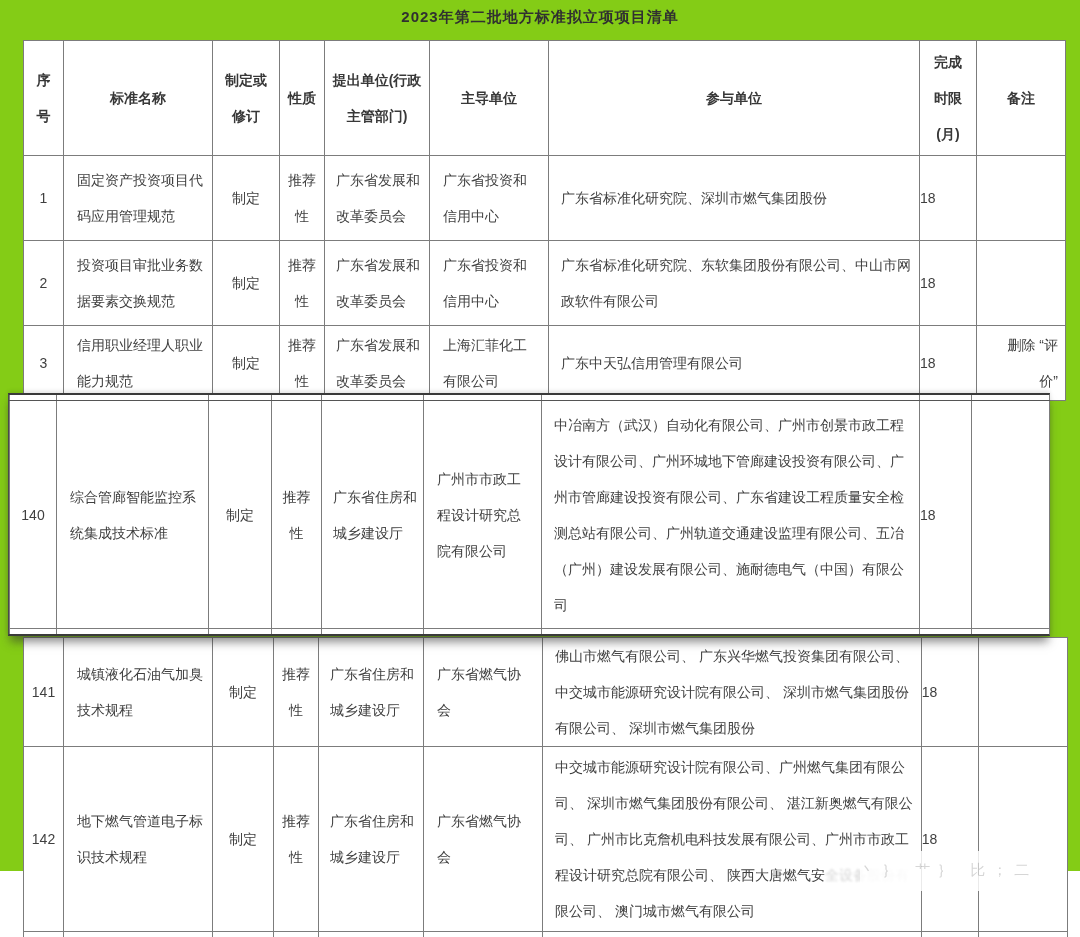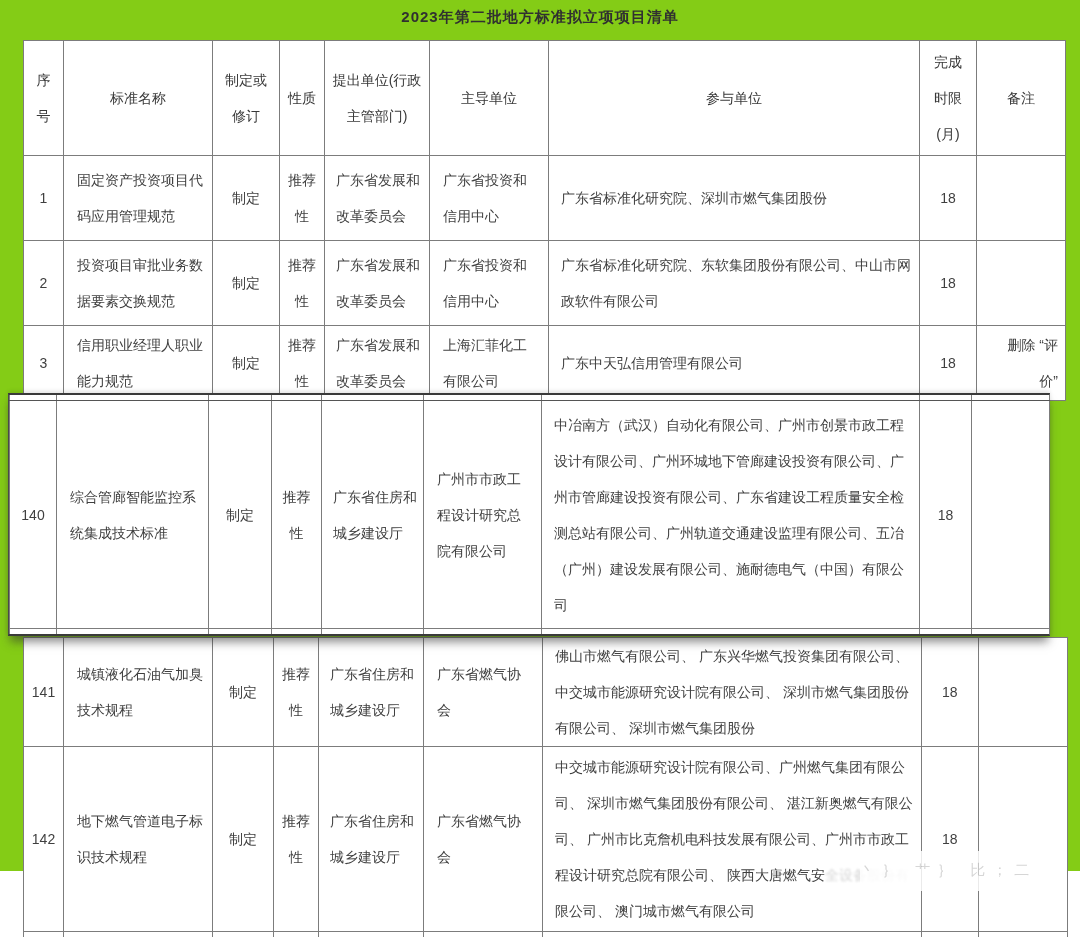--- a/index.html
+++ b/index.html
@@ -4,31 +4,31 @@
 <style>
   html,body{margin:0;padding:0;background:#fff;}
   body{width:1080px;height:937px;overflow:hidden;font-family:"Liberation Sans",sans-serif;}
   .canvas{position:relative;width:1080px;height:871px;background:#84cc16;}
   .doc-title{position:absolute;top:8px;left:0;width:1080px;text-align:center;
     font-size:15px;font-weight:bold;color:#303030;letter-spacing:1px;}
   table{border-collapse:collapse;table-layout:fixed;background:#fff;}
   td{border:1px solid #7c7c7c;font-size:14px;color:#3f3f3f;line-height:36px;
      vertical-align:middle;overflow:hidden;}
   td .line{white-space:nowrap;}
-  .hdr td{font-weight:normal;text-align:center;color:#383838;}
+  .hdr td{font-weight:bold;text-align:center;color:#383838;}
   .main-tbl{position:absolute;left:23px;top:40px;}
   .bottom-tbl{position:absolute;left:23px;top:637px;}
   .c-no{text-align:center;padding:0;}
   .c-name{text-align:left;padding:0 6px 0 13px;}
   .c-type{text-align:center;padding:12px;}
   .c-nature{text-align:center;padding:0 6px;}
   .c-prop{text-align:left;padding:0 3px 0 11px;}
   .c-lead{text-align:left;padding:0 8px 0 13px;}
   .c-part{text-align:left;padding:0 8px 0 12px;}
-  .c-dead{text-align:center;padding:0;}
+  .c-dead{padding:0;}
   .c-rem{text-align:right;padding:0 7px;}
   .hdr .c-name,.hdr .c-prop,.hdr .c-lead,.hdr .c-part,.hdr .c-rem{text-align:center;padding:0;}
   .strip td{height:5px;line-height:5px;padding:0;border-top:none;border-bottom:1px solid #555;}
   .strip-b td{height:5px;line-height:5px;padding:0;border-bottom:none;border-top:1px solid #555;}
   .frag{position:absolute;left:8px;top:393px;width:1040px;background:#fff;
     border-top:2px solid #3a3a3a;border-bottom:2px solid #3a3a3a;
     border-left:1px solid #4a4a4a;border-right:1px solid #6a6a6a;
     box-shadow:0 8px 9px -2px rgba(50,50,50,.55), 0 -2px 4px rgba(0,0,0,.10);z-index:5;}
   .frag table{width:100%;}
   .smudge{opacity:.22;filter:blur(1.2px);}

